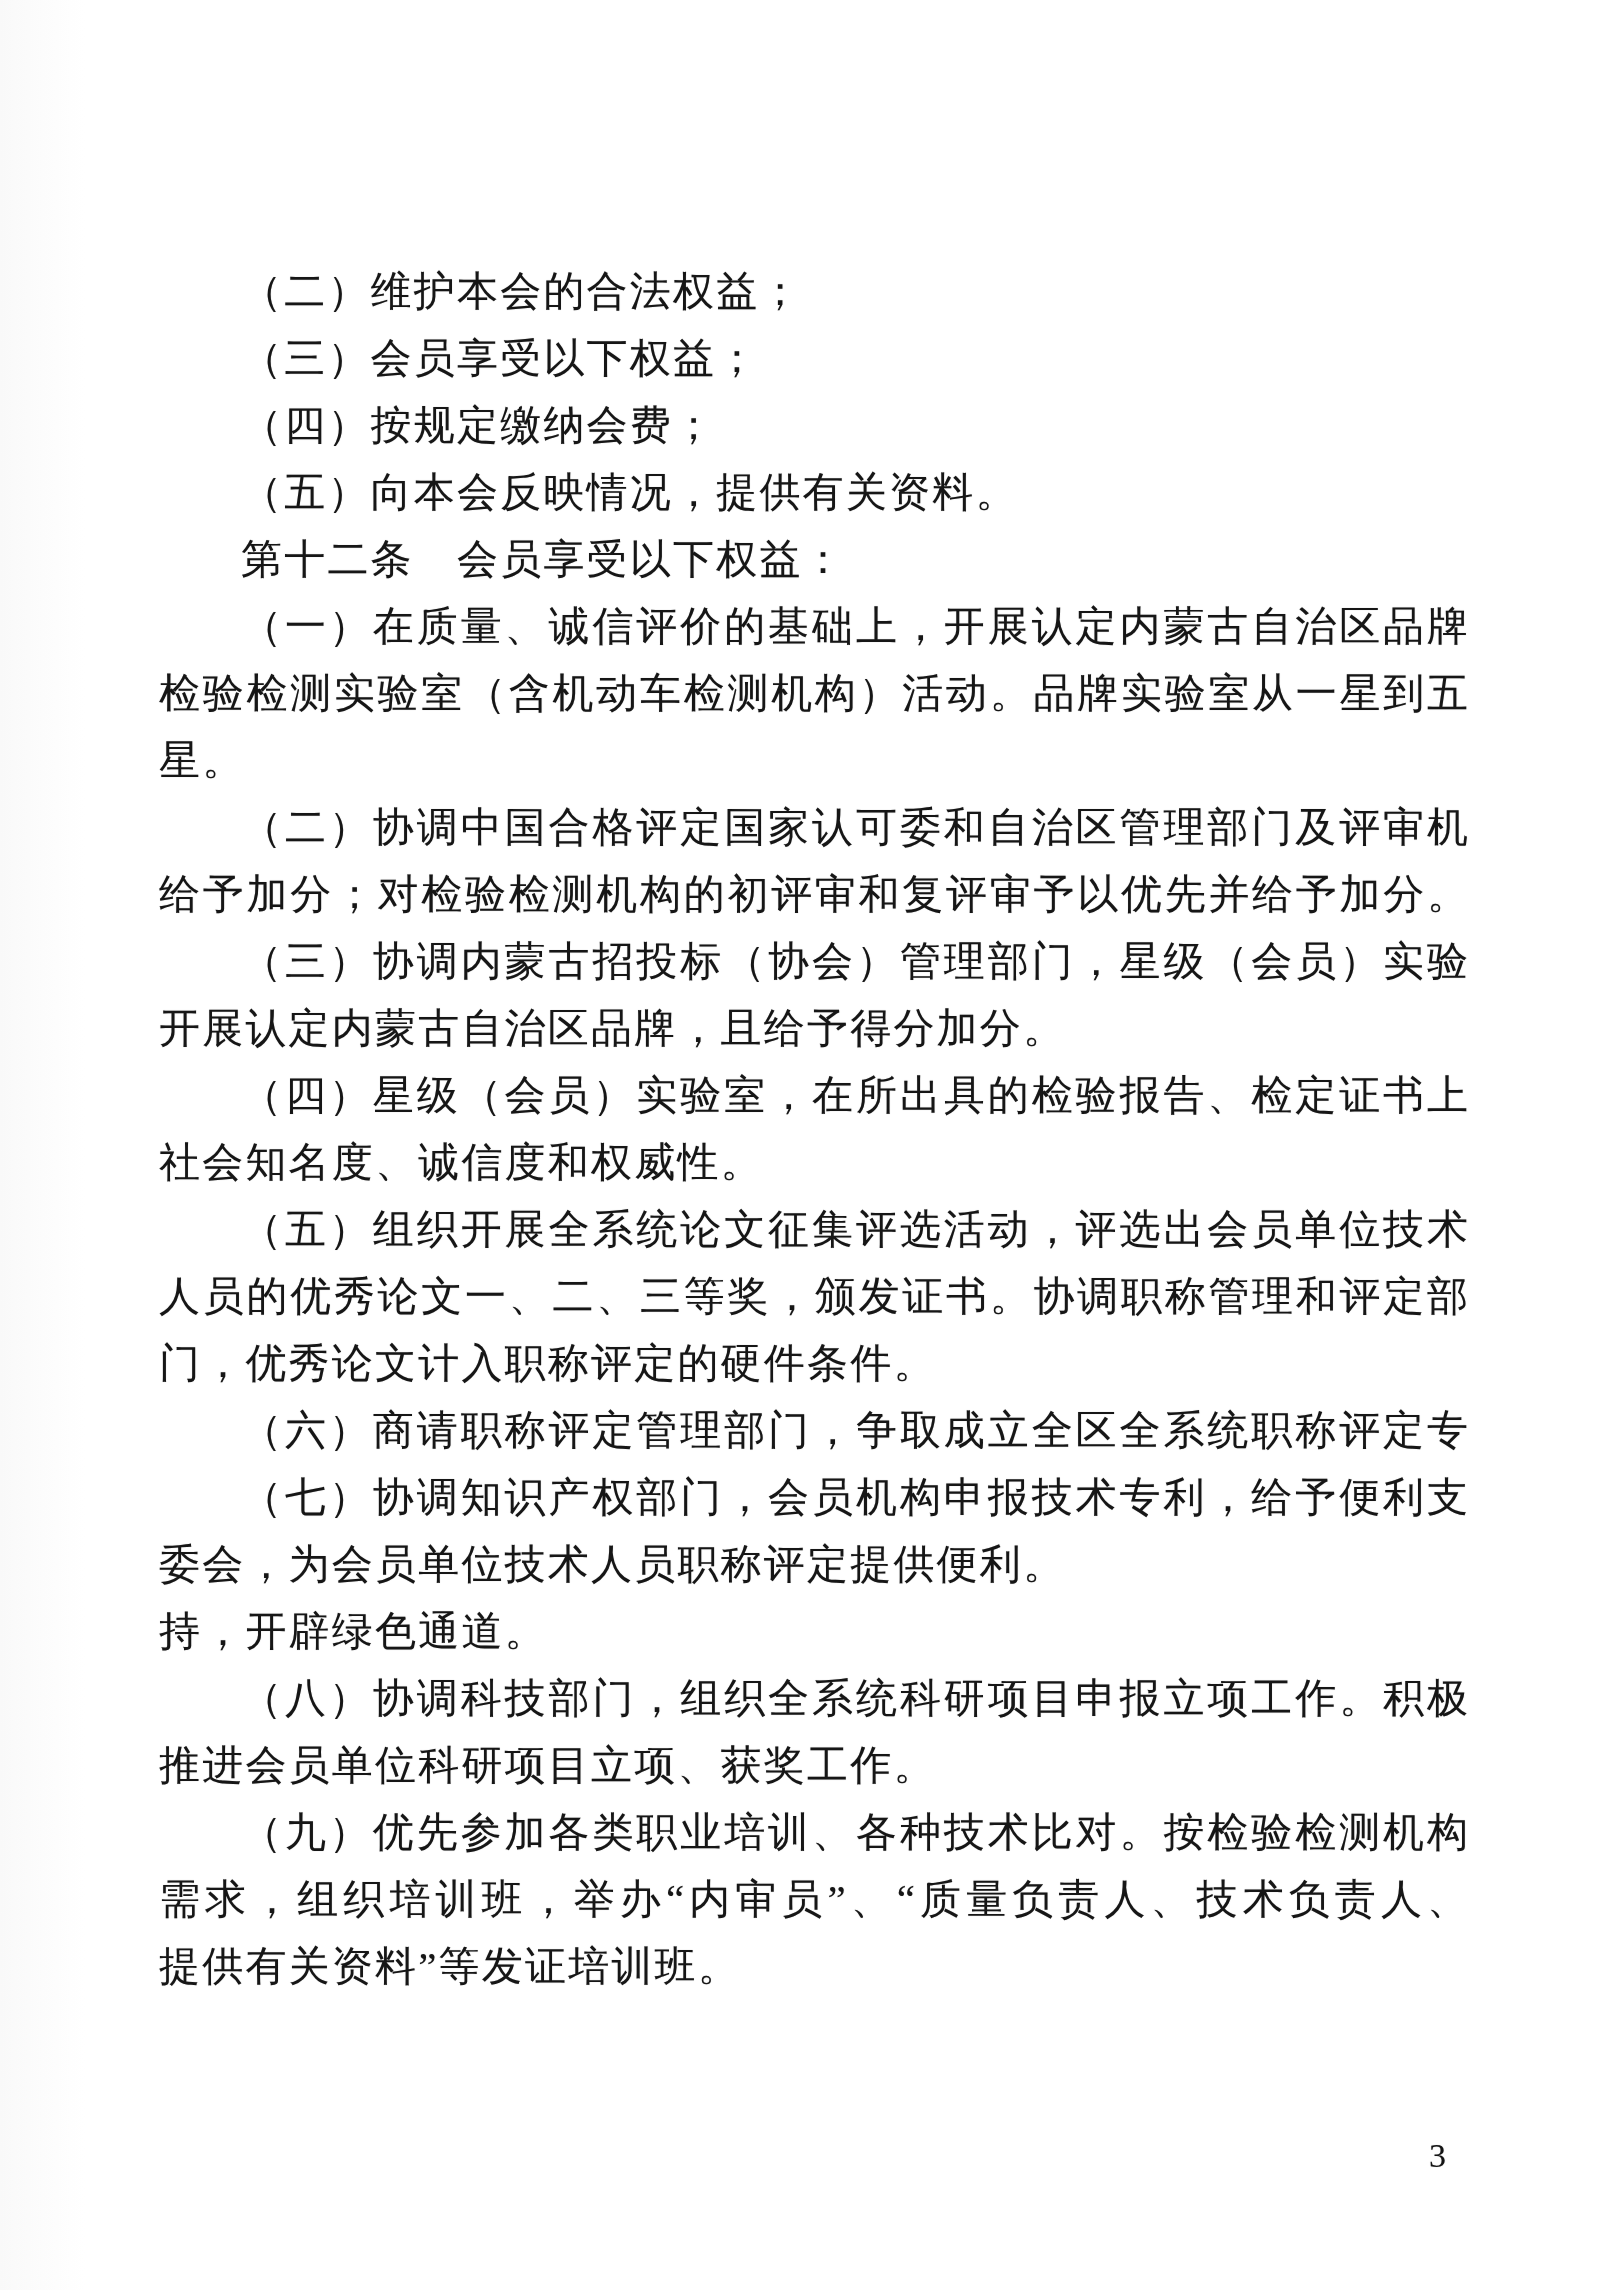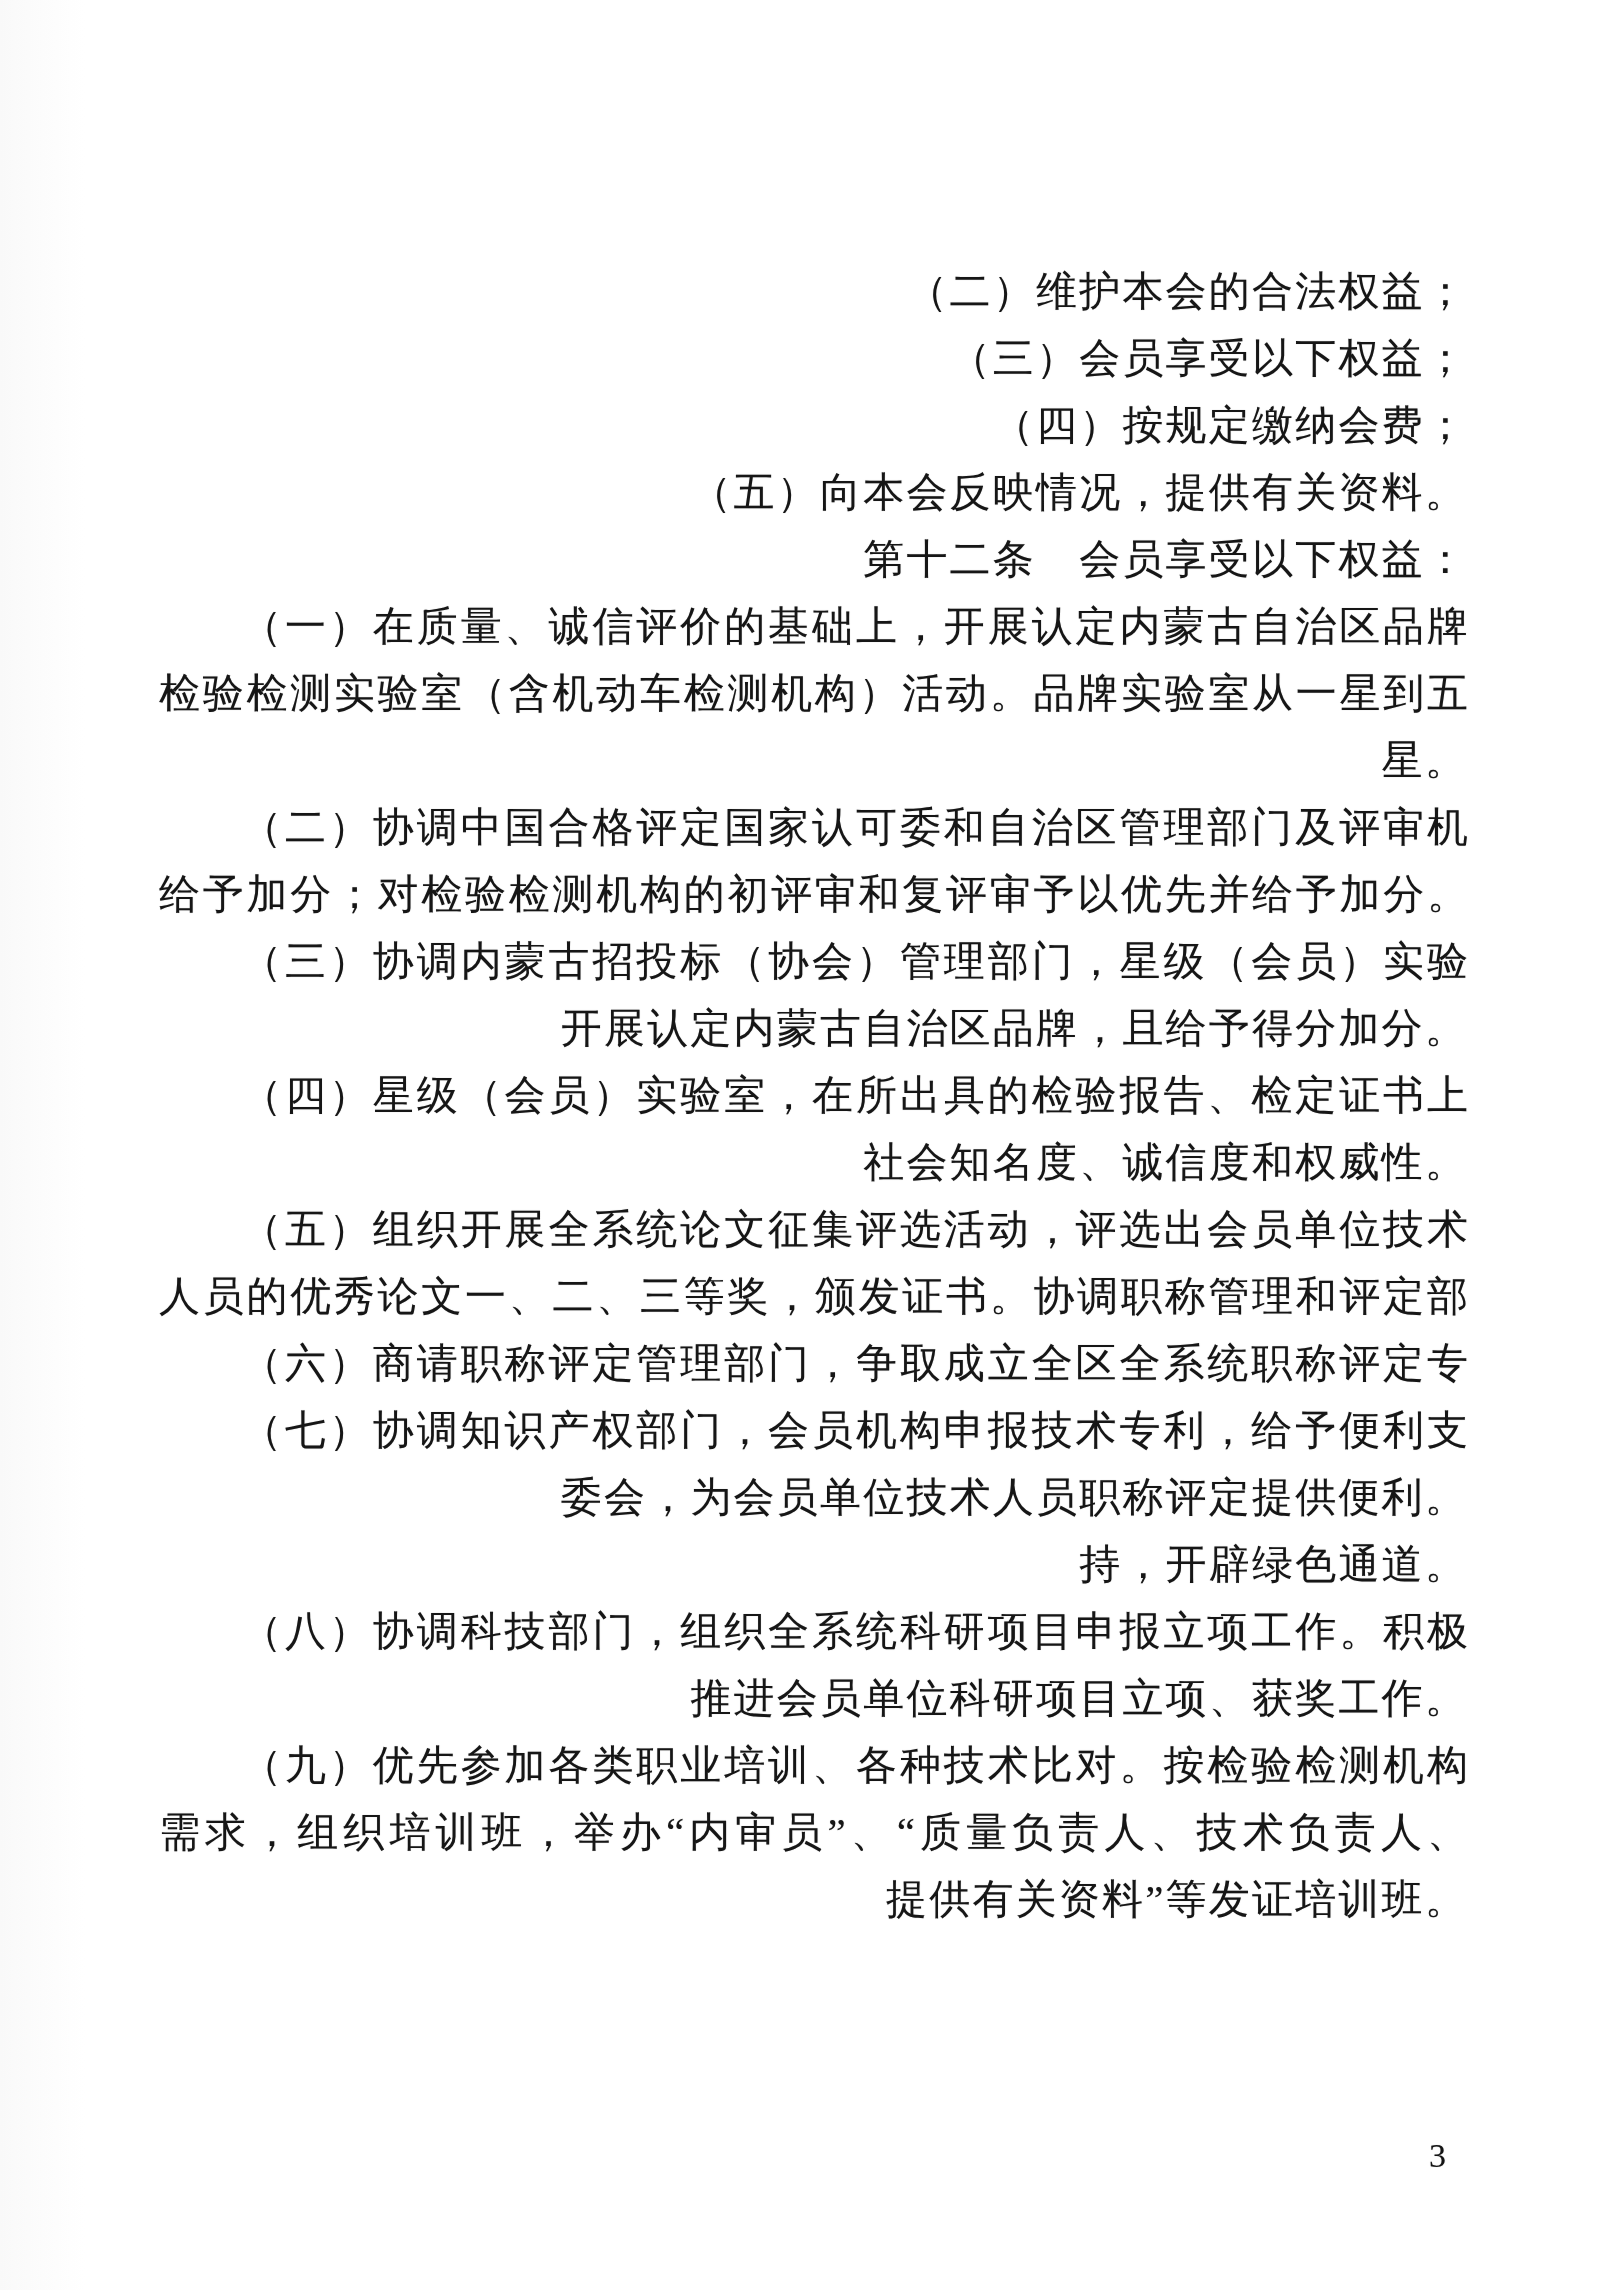--- a/index.html
+++ b/index.html
@@ -23,21 +23,20 @@
     top: 258px;
     width: 1309px;
   }
   .line {
     height: 67px;
     line-height: 67px;
     font-size: 41px;
     letter-spacing: 2.2px;
     white-space: nowrap;
     text-shadow: 0 0 0.9px rgba(25,25,25,0.35);
-    text-align: right;
   }
   .line.indent {
     padding-left: 82px;
   }
   .line.justify {
     white-space: normal;
     text-align: justify;
     text-align-last: justify;
     text-justify: inter-character;
     letter-spacing: 0;
@@ -66,20 +65,21 @@
       <div class="line justify">检验检测实验室（含机动车检测机构）活动。品牌实验室从一星到五</div>
       <div class="line">星。</div>
       <div class="line indent justify">（二）协调中国合格评定国家认可委和自治区管理部门及评审机</div>
       <div class="line justify">给予加分；对检验检测机构的初评审和复评审予以优先并给予加分。</div>
       <div class="line indent justify">（三）协调内蒙古招投标（协会）管理部门，星级（会员）实验</div>
       <div class="line">开展认定内蒙古自治区品牌，且给予得分加分。</div>
       <div class="line indent justify">（四）星级（会员）实验室，在所出具的检验报告、检定证书上</div>
       <div class="line">社会知名度、诚信度和权威性。</div>
       <div class="line indent justify">（五）组织开展全系统论文征集评选活动，评选出会员单位技术</div>
       <div class="line justify">人员的优秀论文一、二、三等奖，颁发证书。协调职称管理和评定部</div>
+      <div class="line">门，优秀论文计入职称评定的硬件条件。</div>
       <div class="line indent justify">（六）商请职称评定管理部门，争取成立全区全系统职称评定专</div>
       <div class="line indent justify">（七）协调知识产权部门，会员机构申报技术专利，给予便利支</div>
       <div class="line">委会，为会员单位技术人员职称评定提供便利。</div>
       <div class="line">持，开辟绿色通道。</div>
       <div class="line indent justify">（八）协调科技部门，组织全系统科研项目申报立项工作。积极</div>
       <div class="line">推进会员单位科研项目立项、获奖工作。</div>
       <div class="line indent justify">（九）优先参加各类职业培训、各种技术比对。按检验检测机构</div>
       <div class="line justify">需求，组织培训班，举办“内审员”、“质量负责人、技术负责人、</div>
       <div class="line">提供有关资料”等发证培训班。</div>
     </div>

